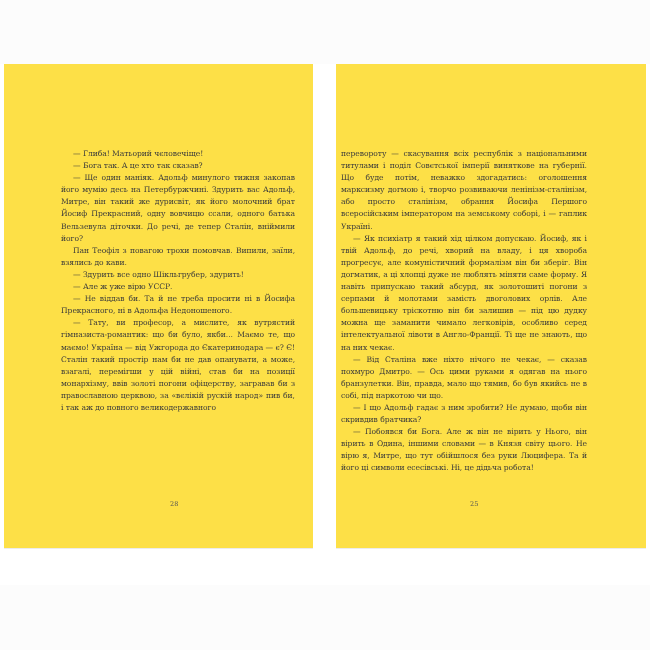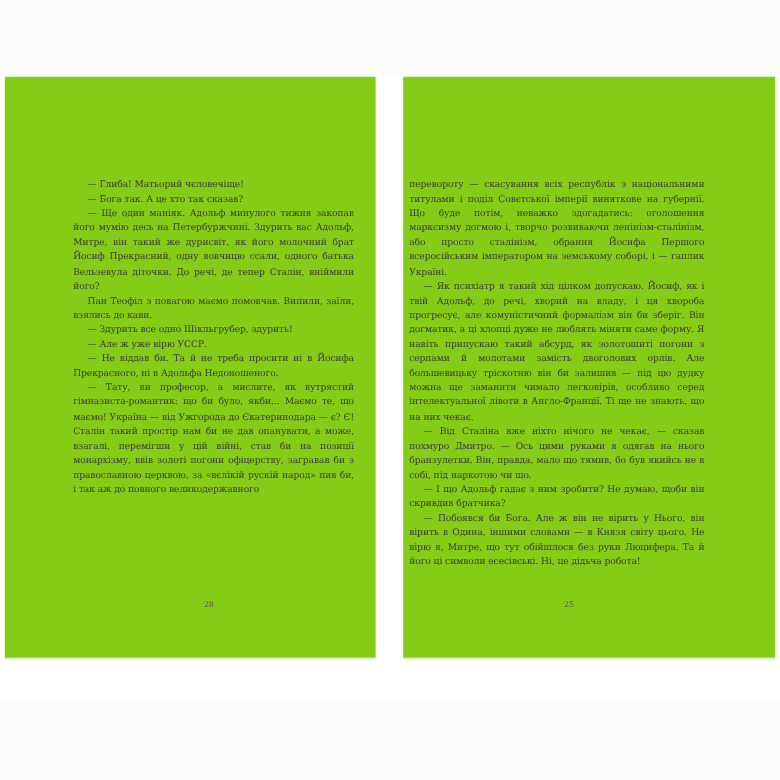--- a/index.html
+++ b/index.html
@@ -4,21 +4,21 @@
 <style>
   html, body { margin: 0; padding: 0; }
   body {
     width: 650px; height: 650px; position: relative; overflow: hidden;
     background: #ffffff;
     font-family: "DejaVu Serif", "Liberation Serif", serif;
   }
   .band-top { position: absolute; left: 0; top: 0; width: 650px; height: 64px; background: #fcfcfc; }
   .band-bottom { position: absolute; left: 0; top: 585px; width: 650px; height: 65px; background: #fcfcfc; }
   .page {
-    position: absolute; top: 64px; height: 484px; background: #84cc16;
+    position: absolute; top: 64px; height: 484px; background: #fde047;
     border-bottom: 1px solid #ececec;
   }
   .page.left { left: 4px; width: 309px; }
   .page.right { left: 336px; width: 310px; }
   .text {
     position: absolute; top: 84px;
     font-size: 7.6px; line-height: 12.1px; color: #3a3a3a;
     text-align: justify; letter-spacing: -0.05px;
   }
   .page.left .text { left: 57px; width: 234px; }
@@ -35,21 +35,21 @@
 <body>
 
 <div class="band-top"></div>
 <div class="band-bottom"></div>
 
 <div class="page left">
   <div class="text">
     <p>— Глиба! Матьорий чєловечіще!</p>
     <p>— Бога так. А це хто так сказав?</p>
     <p>— Ще один маніяк. Адольф минулого тижня закопав його мумію десь на Петербуржчині. Здурить вас Адольф, Митре, він такий же дурисвіт, як його молочний брат Йосиф Прекрасний, одну вовчицю ссали, одного батька Вельзевула діточки. До речі, де тепер Сталін, вніймили його?</p>
-    <p>Пан Теофіл з повагою маємо помовчав. Випили, заїли, взялись до кави.</p>
+    <p>Пан Теофіл з повагою трохи помовчав. Випили, заїли, взялись до кави.</p>
     <p>— Здурить все одно Шікльгрубер, здурить!</p>
     <p>— Але ж уже вірю УССР.</p>
     <p>— Не віддав би. Та й не треба просити ні в Йосифа Прекрасного, ні в Адольфа Недоношеного.</p>
     <p>— Тату, ви професор, а мислите, як вутрястий гімназиста-романтик: що би було, якби... Маємо те, що маємо! Україна — від Ужгорода до Єкатеринодара — є? Є! Сталін такий простір нам би не дав опанувати, а може, взагалі, перемігши у цій війні, став би на позиції монархізму, ввів золоті погони офіцерству, загравав би з православною церквою, за «вєлікій рускій народ» пив би, і так аж до повного великодержавного</p>
   </div>
   <div class="pagenum">28</div>
 </div>
 
 <div class="page right">
   <div class="text">

